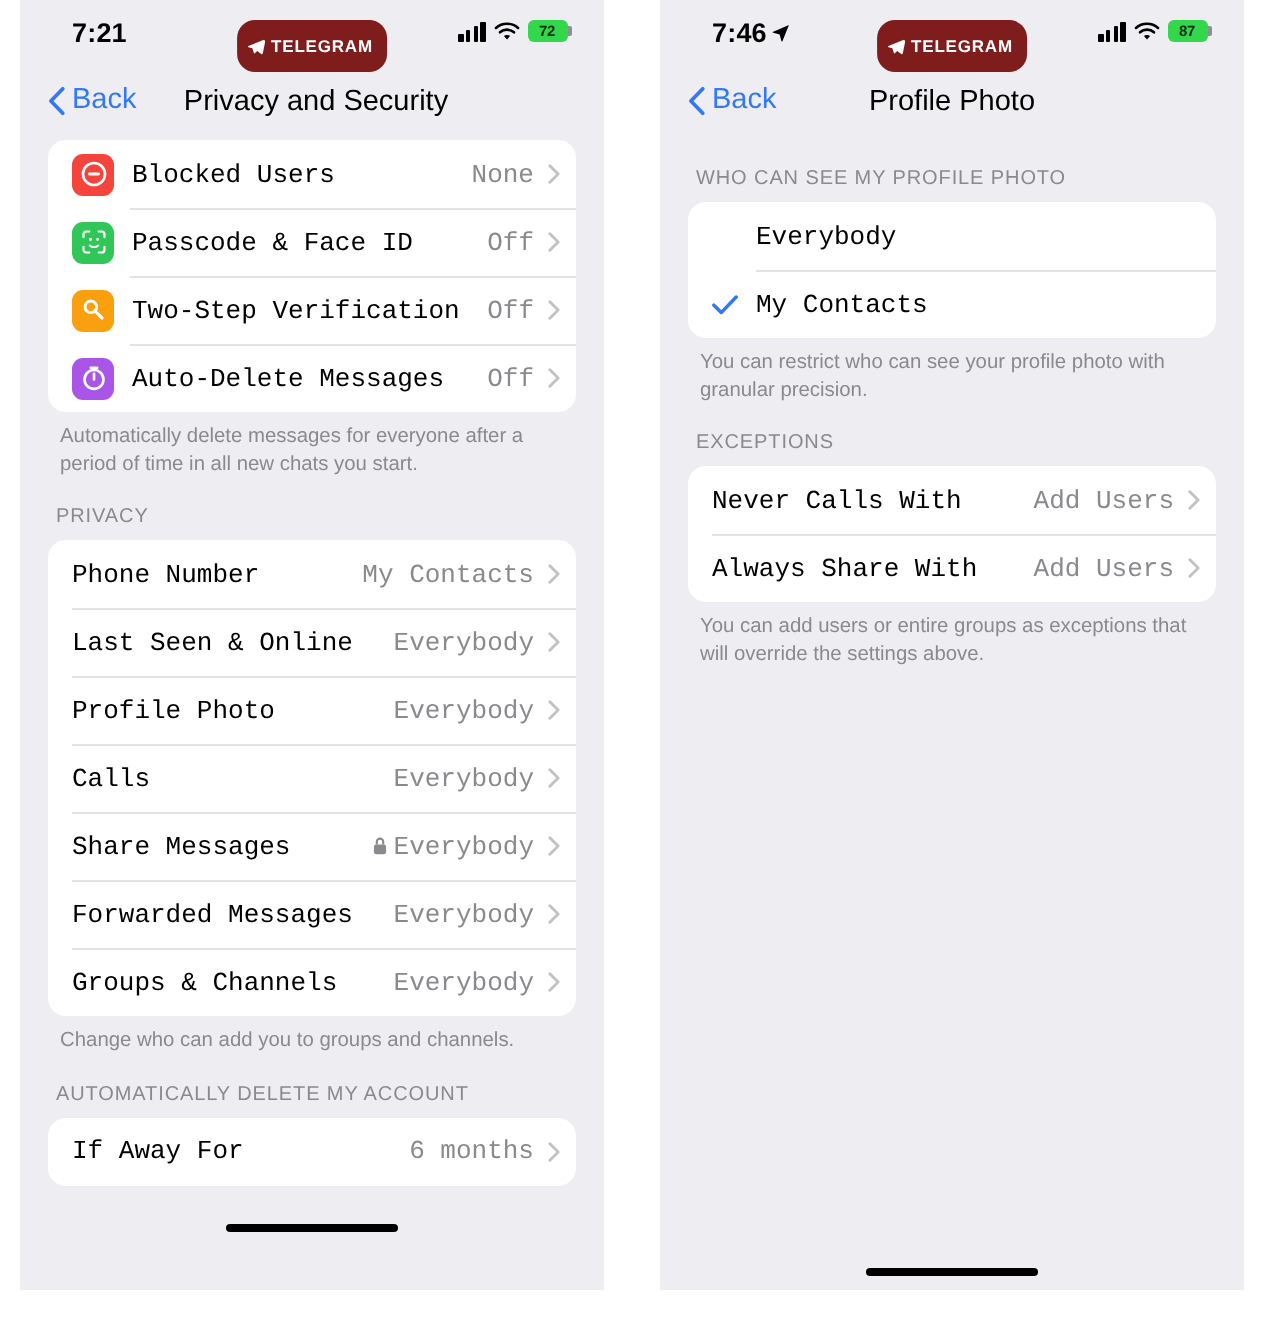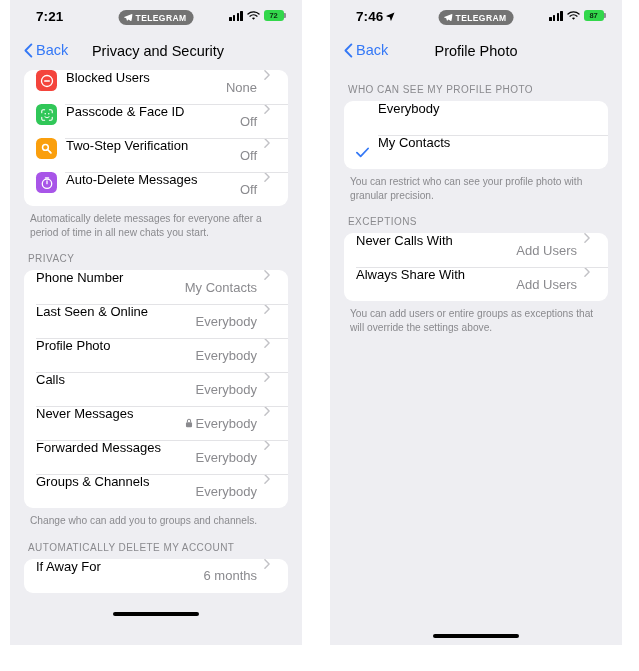--- a/index.html
+++ b/index.html
@@ -47,24 +47,24 @@
   .loc-arrow {
     display: inline-block;
     width: 9px;
     height: 9px;
   }
   .tg-pill {
     position: absolute;
     left: 50%;
     transform: translateX(-50%);
     top: 10px;
-    background: #737373;
+    background: #7f1d1d;
     color: #fff;
     border-radius: 9px;
-    height: 15px;
+    height: 26px;
     padding: 0 7px 0 5px;
     display: flex;
     align-items: center;
     gap: 3px;
     font-size: 8.5px;
     font-weight: bold;
     letter-spacing: 0.4px;
   }
   .tg-pill svg { display: block; }
   .sb-right {
@@ -151,23 +151,25 @@
     text-transform: uppercase;
   }
   .card {
     background: #fff;
     border-radius: 9px;
     overflow: hidden;
   }
   .row {
     position: relative;
     display: flex;
+    align-items: center;
     height: 34px;
-    padding: 0 17px 0 12px;
+    padding: 0 7px 0 12px;
     cursor: pointer;
+    font-family: Liberation Mono, monospace;
   }
   .row + .row::before {
     content: "";
     position: absolute;
     left: 12px;
     right: 0;
     top: 0;
     height: 1px;
     background: #e3e3e6;
   }
@@ -391,21 +393,21 @@
 
         <div class="row">
           <span class="row-label">Calls</span>
           <span class="row-value">Everybody</span>
           <svg class="chev" width="6" height="10" viewBox="0 0 7 12">
               <path d="M1 1l5 5-5 5" stroke="#c2c2c6" stroke-width="1.7" fill="none" stroke-linecap="round" stroke-linejoin="round"></path>
             </svg>
         </div>
 
         <div class="row">
-          <span class="row-label">Never Messages</span>
+          <span class="row-label">Share Messages</span>
           <span class="row-value">
             <svg width="8" height="10" viewBox="0 0 10 12">
               <rect x="1.2" y="5" width="7.6" height="6.2" rx="1.5" fill="#8a8a8e"></rect>
               <path d="M3 5V3.4a2 2 0 0 1 4 0V5" stroke="#8a8a8e" stroke-width="1.3" fill="none"></path>
             </svg>
             <span>Everybody</span>
           </span>
           <svg class="chev" width="6" height="10" viewBox="0 0 7 12">
               <path d="M1 1l5 5-5 5" stroke="#c2c2c6" stroke-width="1.7" fill="none" stroke-linecap="round" stroke-linejoin="round"></path>
             </svg>

